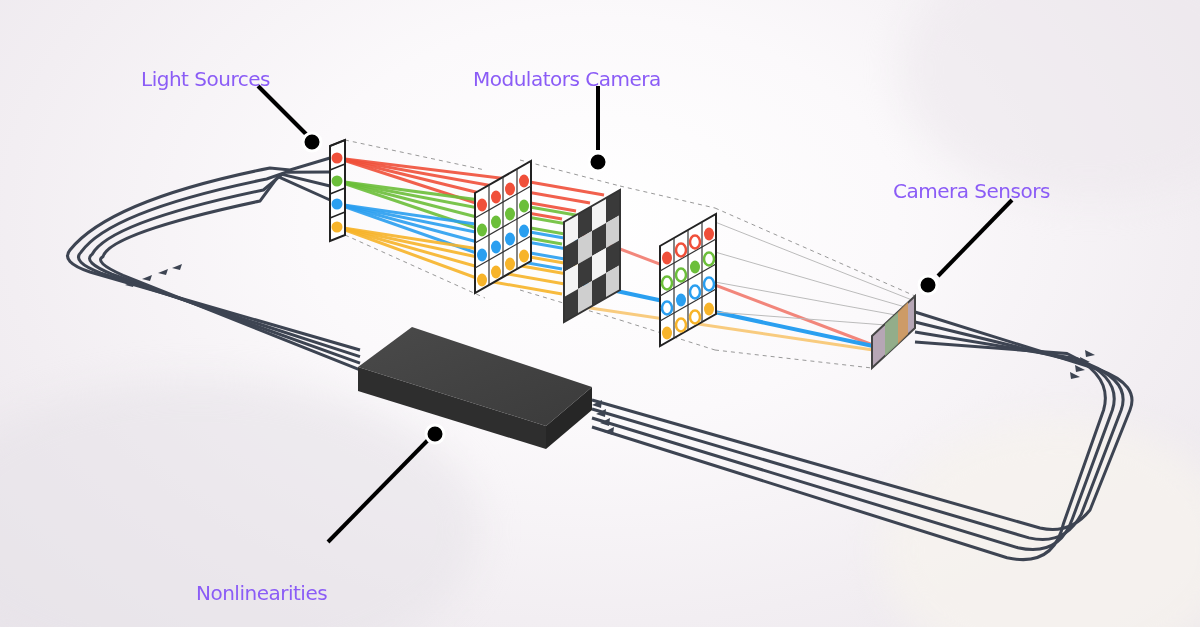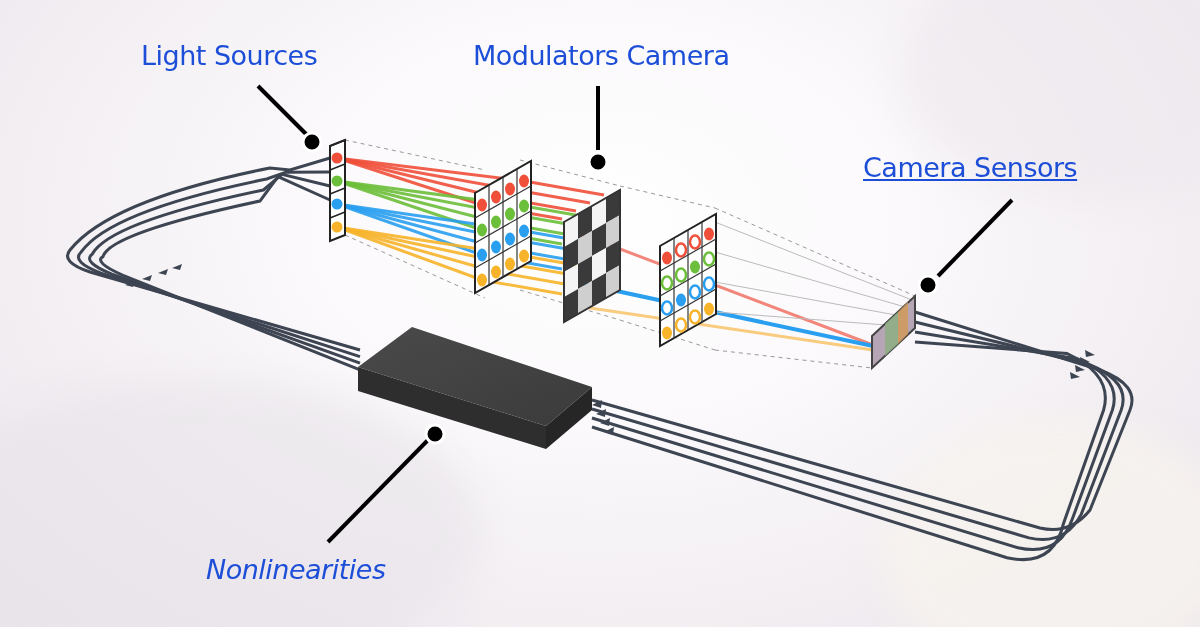--- a/index.html
+++ b/index.html
@@ -1,21 +1,21 @@
 <!DOCTYPE html>
 <html><head>
 <meta charset="utf-8">
 <style>
   html,body{margin:0;padding:0;}
   body{width:1200px;height:627px;overflow:hidden;position:relative;
     background: radial-gradient(ellipse at 50% 35%, #ffffff 0%, #fbf9fb 35%, #f2eef2 70%, #ebe6ec 100%);
     font-family:"DejaVu Sans","Liberation Sans",sans-serif;}
   .bg-blob{position:absolute;border-radius:50%;filter:blur(18px);}
   svg#diagram{position:absolute;left:0;top:0;}
-  .label{position:absolute;font-size:27px;color:#1d4ed8;letter-spacing:-0.5px;white-space:nowrap;}
+  .label{position:absolute;font-size:20px;color:#8b5cf6;letter-spacing:-0.5px;white-space:nowrap;margin-top:27px;}
 </style>
 </head>
 <body>
 
 <div class="bg-blob" style="left:-80px;top:380px;width:560px;height:300px;background:rgba(230,225,232,0.55);"></div>
 <div class="bg-blob" style="left:880px;top:420px;width:360px;height:260px;background:rgba(246,242,238,0.8);"></div>
 <div class="bg-blob" style="left:900px;top:-60px;width:380px;height:260px;background:rgba(236,232,236,0.6);"></div>
 
 <svg id="diagram" width="1200" height="627" viewBox="0 0 1200 627">
   <defs>
@@ -222,14 +222,14 @@
     <circle cx="928" cy="285" r="9" fill="#000" stroke="#fff" stroke-width="3"></circle>
   </g>
   <g>
     <line x1="328" y1="542" x2="428" y2="440" stroke="#000" stroke-width="4"></line>
     <circle cx="435" cy="434" r="9" fill="#000" stroke="#fff" stroke-width="3"></circle>
   </g>
 </svg>
 
 <div class="label" style="left:141px;top:40px;">Light Sources</div>
 <div class="label" style="left:473px;top:40px;">Modulators Camera</div>
-<div class="label" style="left:863px;top:152px;text-decoration:underline;">Camera Sensors</div>
-<div class="label" style="left:206px;top:554px;font-style:italic;">Nonlinearities</div>
+<div class="label" style="left:893px;top:152px;">Camera Sensors</div>
+<div class="label" style="left:196px;top:554px;">Nonlinearities</div>
 
 </body></html>

